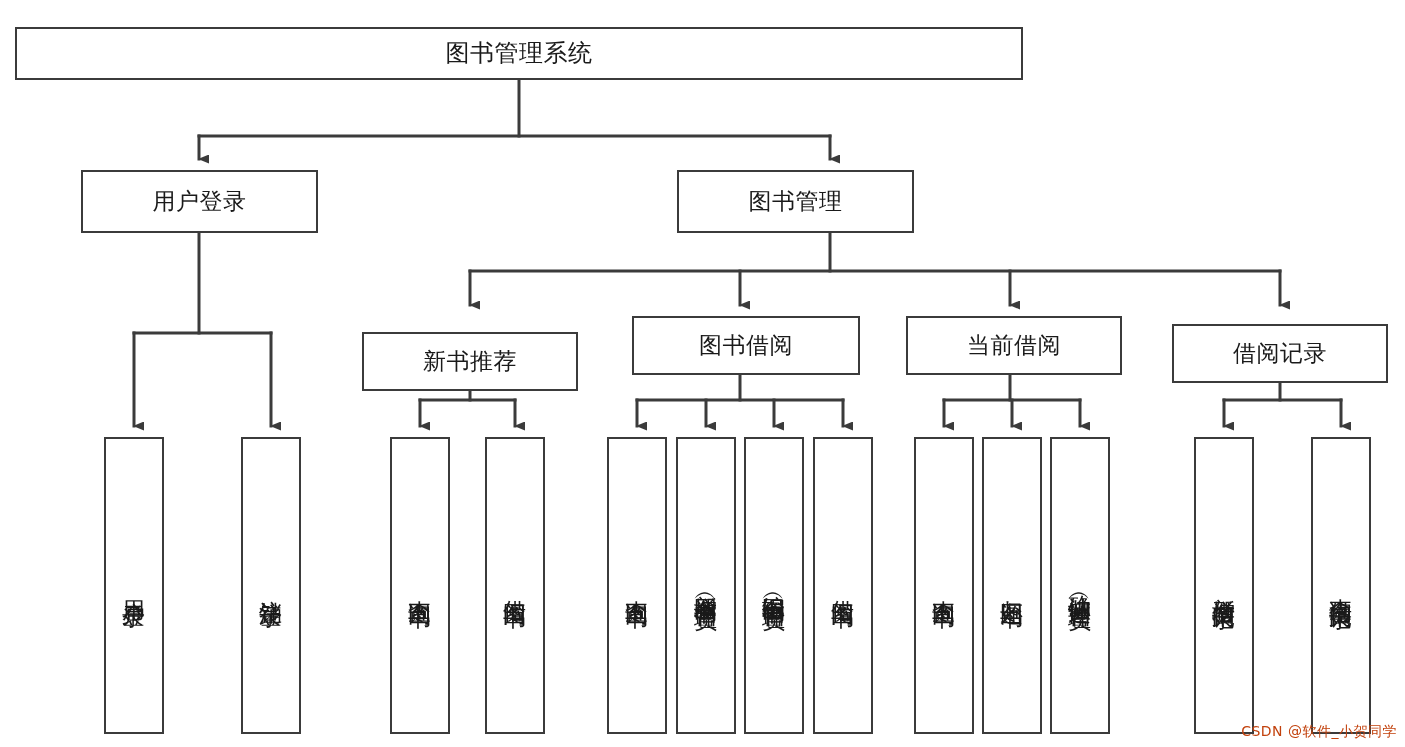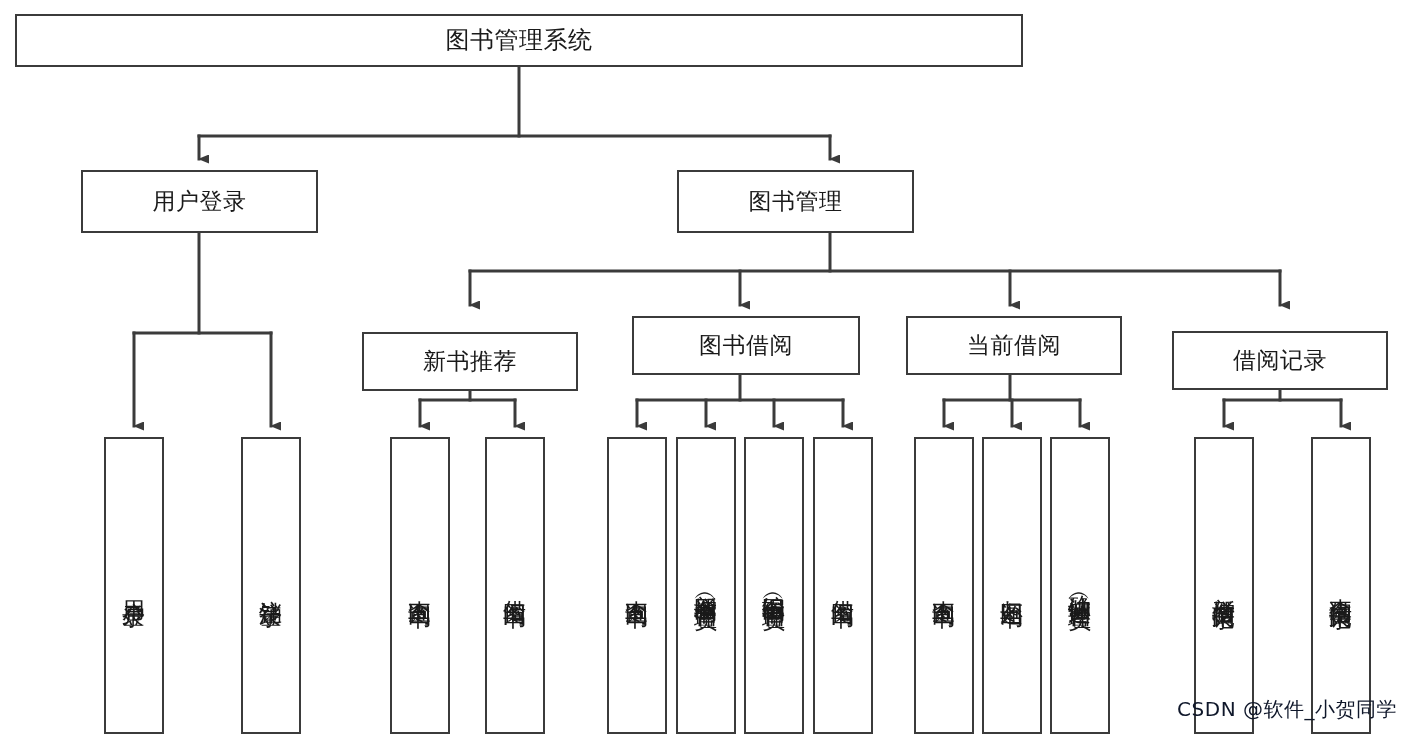--- a/index.html
+++ b/index.html
@@ -55,23 +55,23 @@
     padding: 6px 0;
     white-space: nowrap;
   }
   .node-v .vtext {
     writing-mode: vertical-rl;
     text-orientation: upright;
   }
   #watermark {
     position: absolute;
     right: 8px;
-    bottom: 24px;
-    font-size: 20px;
-    color: #0f172a;
+    bottom: 6px;
+    font-size: 14px;
+    color: #c2410c;
     letter-spacing: 0.5px;
     white-space: nowrap;
     user-select: none;
   }
 </style>
 </head>
 <body>
 
 <div id="diagram-root">
 
@@ -121,41 +121,41 @@
       <path d="M 1012 400 L 1012 426" marker-end="url(#arrowhead)"></path>
       <path d="M 1080 400 L 1080 426" marker-end="url(#arrowhead)"></path>
 
       <path d="M 1280 375 L 1280 400"></path>
       <path d="M 1224 400 L 1341 400"></path>
       <path d="M 1224 400 L 1224 426" marker-end="url(#arrowhead)"></path>
       <path d="M 1341 400 L 1341 426" marker-end="url(#arrowhead)"></path>
     </g>
   </svg>
 
-  <div class="node node-h node-root" style="left:15px; top:14px; width:1008px; height:53px;">
+  <div class="node node-h node-root" style="left:15px; top:27px; width:1008px; height:53px;">
     <span>图书管理系统</span>
   </div>
 
   <div class="node node-h" style="left:81px; top:170px; width:237px; height:63px;">
     <span>用户登录</span>
   </div>
   <div class="node node-h" style="left:677px; top:170px; width:237px; height:63px;">
     <span>图书管理</span>
   </div>
 
   <div class="node node-h" style="left:362px; top:332px; width:216px; height:59px;">
     <span>新书推荐</span>
   </div>
   <div class="node node-h" style="left:632px; top:316px; width:228px; height:59px;">
     <span>图书借阅</span>
   </div>
   <div class="node node-h" style="left:906px; top:316px; width:216px; height:59px;">
     <span>当前借阅</span>
   </div>
-  <div class="node node-h" style="left:1172px; top:331px; width:216px; height:59px;">
+  <div class="node node-h" style="left:1172px; top:324px; width:216px; height:59px;">
     <span>借阅记录</span>
   </div>
 
   <div class="node node-v" style="left:104px; top:437px; width:60px; height:297px;">
     <span class="vtext">用户登录</span>
   </div>
   <div class="node node-v" style="left:241px; top:437px; width:60px; height:297px;">
     <span class="vtext">注销登录</span>
   </div>
 

